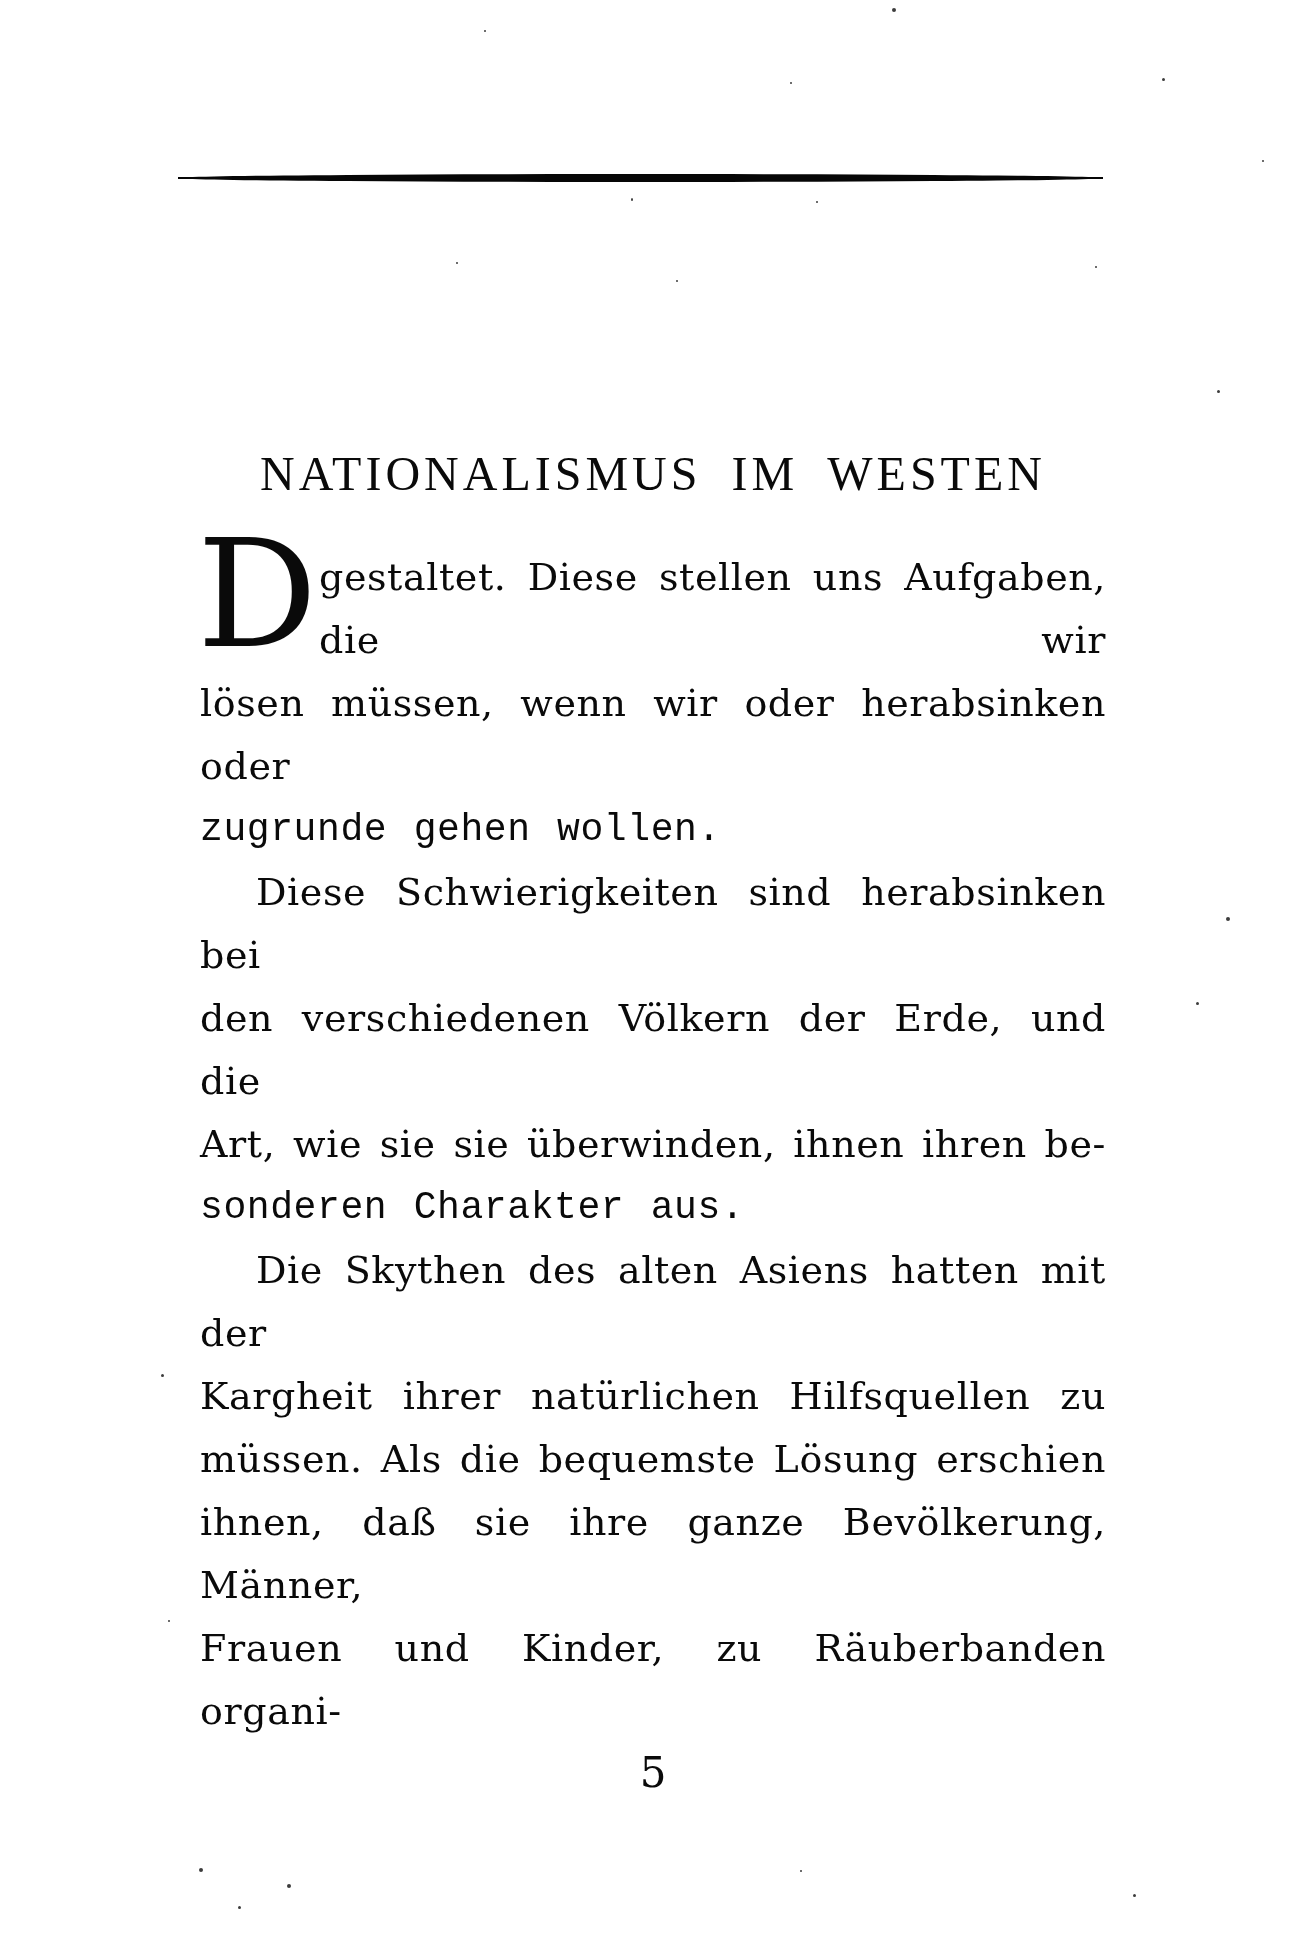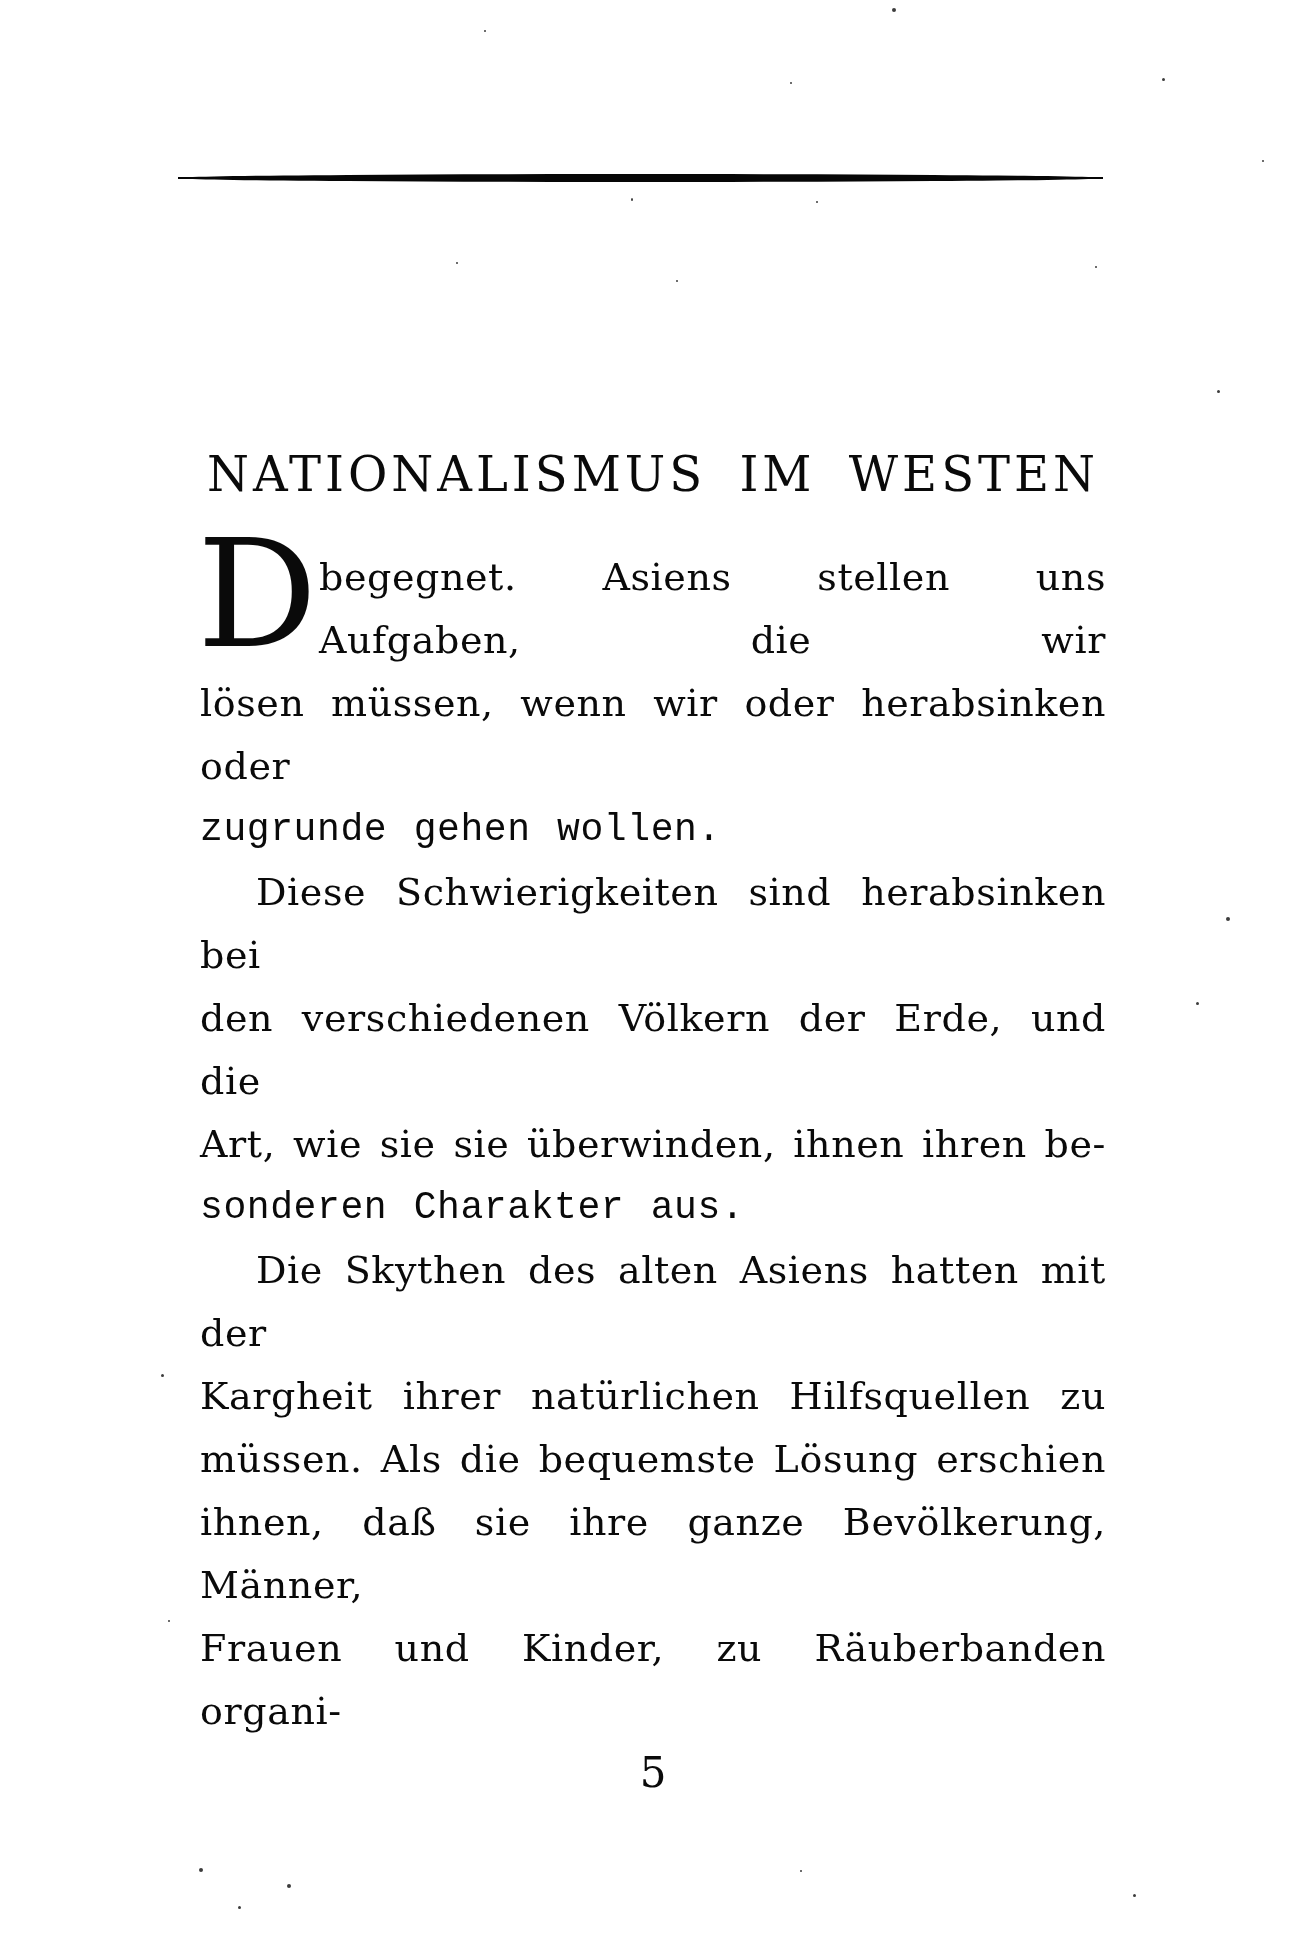--- a/index.html
+++ b/index.html
@@ -40,20 +40,21 @@
     top: 450px;
     width: 906px;
     margin: 0;
     text-align: center;
     font-size: 48px;
     line-height: 48px;
     font-weight: normal;
     letter-spacing: 4px;
     word-spacing: 14px;
     white-space: nowrap;
+    font-family: Liberation Serif, serif;
   }
   .body-text {
     position: absolute;
     left: 200px;
     top: 546px;
     width: 906px;
     font-size: 38px;
     line-height: 63px;
     letter-spacing: 0.6px;
     word-spacing: 3px;
@@ -100,21 +101,21 @@
     <div class="lens"></div>
     <div class="core"></div>
   </div>
 
   <h1 class="title">NATIONALISMUS IM WESTEN</h1>
 
   <div class="body-text">
 
     <div class="para">
       <span class="dropcap">D</span>
-      <div class="line">begegnet. Asiens stellen uns Aufgaben, die wir</div>
+      <div class="line">gestaltet. Diese stellen uns Aufgaben, die wir</div>
       <div class="line">lösen müssen, wenn wir oder herabsinken oder</div>
       <div class="line end">zugrunde gehen wollen.</div>
     </div>
 
     <div class="para">
       <div class="line indent">Diese Schwierigkeiten sind herabsinken bei</div>
       <div class="line">den verschiedenen Völkern der Erde, und die</div>
       <div class="line">Art, wie sie sie überwinden, ihnen ihren be-</div>
       <div class="line end">sonderen Charakter aus.</div>
     </div>

